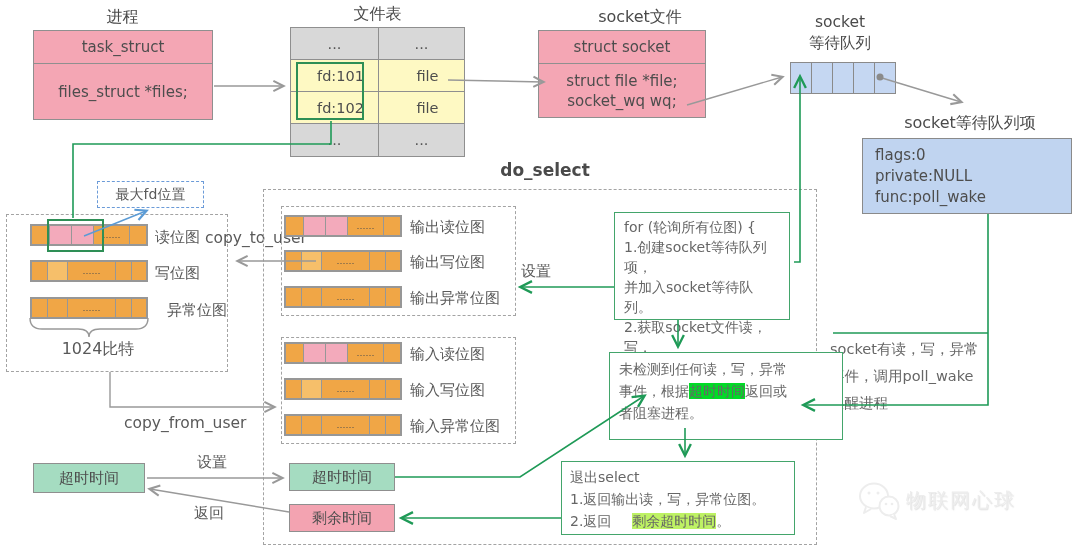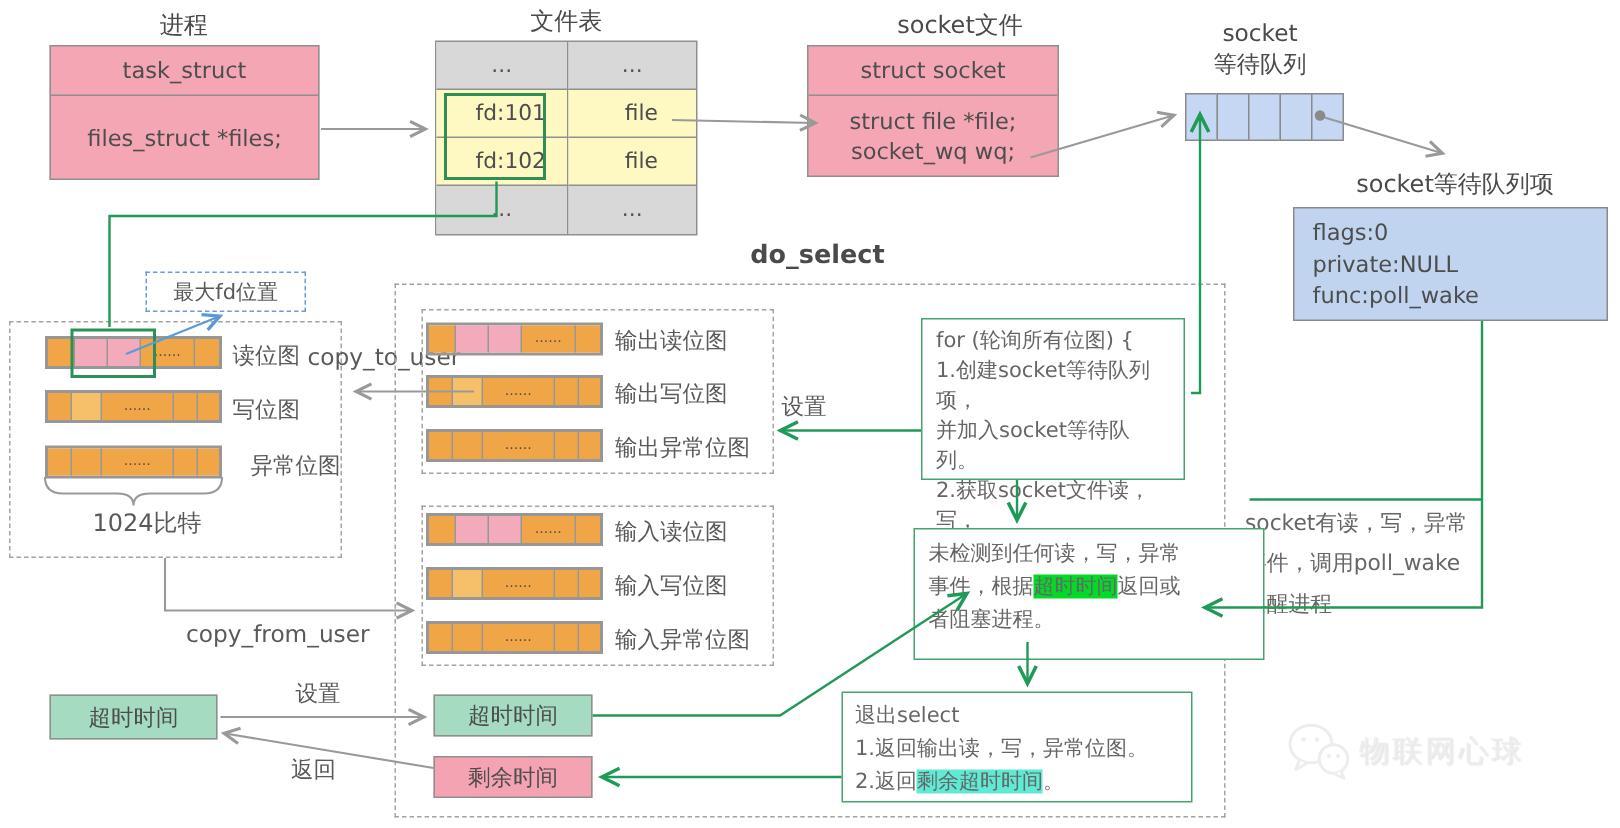--- a/index.html
+++ b/index.html
@@ -22,21 +22,21 @@
   .dashbox{border:1.5px dashed #a3a3a3;background:transparent;}
   .bar{display:flex;height:22px;border:2px solid #979797;}
   .bar .c{height:100%;border-right:1.5px solid #979797;box-sizing:border-box;display:flex;align-items:center;justify-content:center;
           font-size:9px;color:#4d4d4d;overflow:hidden;}
   .bar .c:last-child{border-right:none;}
   .c.o{background:#f0a646;} .c.ol{background:#f6bf6a;} .c.pk{background:#f3aabb;}
   .greenrect{border:2px solid #2e8f56;background:transparent;z-index:3;}
   .gbox{border:1.5px solid #43a56b;background:#fff;color:#666;font-size:14px;z-index:2;}
   .pill{display:flex;align-items:center;justify-content:center;font-size:15px;color:#4d4d4d;border:1px solid #8f8f8f;}
   .pill.green{background:#a5dcc1;} .pill.pink{background:#f3a3b1;}
-  .hl-g{background:#00dc26;} .hl-y{background:#5eead4;}
+  .hl-g{background:#00dc26;} .hl-y{background:#bef264;margin-left:21px;}
   .qrow{display:flex;}
   .qc{width:20px;height:30px;background:#c5d7f2;border:1px solid #8a8a8a;margin-left:-1px;}
   .qc:first-child{margin-left:0;}
   .flags{background:#c0d4f0;border:1px solid #8a8a8a;font-size:15px;line-height:21px;color:#4d4d4d;
          padding:6px 12px;white-space:pre-line;}
   .maxfd{border:1.5px dashed #6b9bd8;color:#595959;font-size:14px;display:flex;align-items:center;justify-content:center;background:#fff;}
   #lines{position:absolute;left:0;top:0;z-index:5;pointer-events:none;}
   .wm{color:#ededed;font-size:20px;letter-spacing:2px;text-shadow:1px 1px 1px rgba(175,175,175,0.35);white-space:nowrap;}
   .note{font-size:14.5px;line-height:27px;color:#666;white-space:pre-line;}
 </style>

